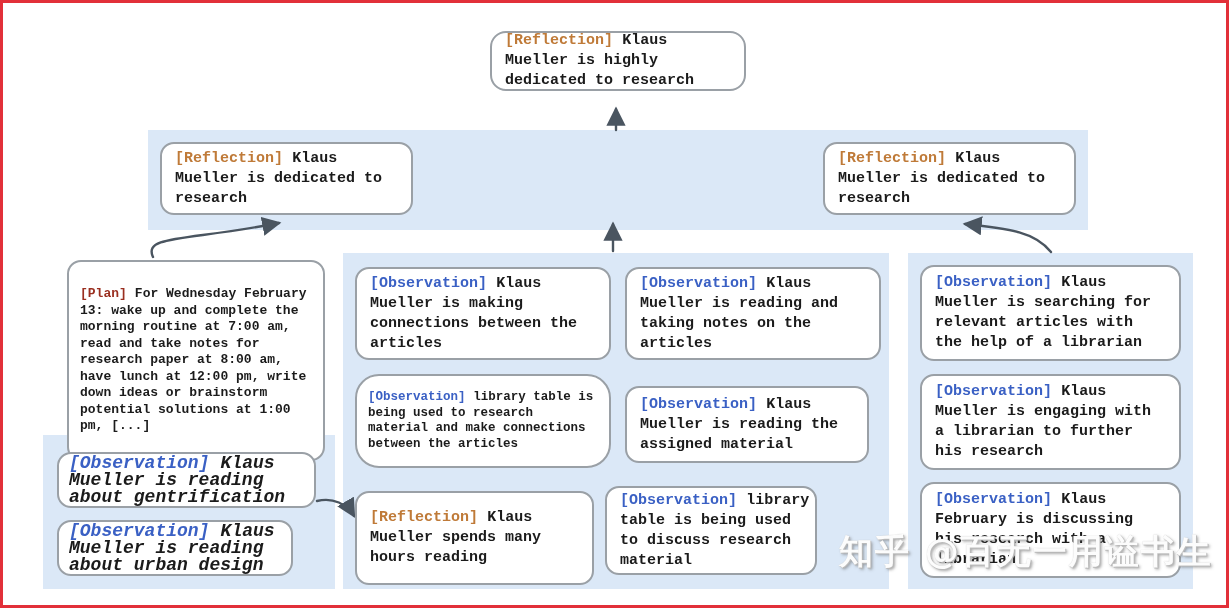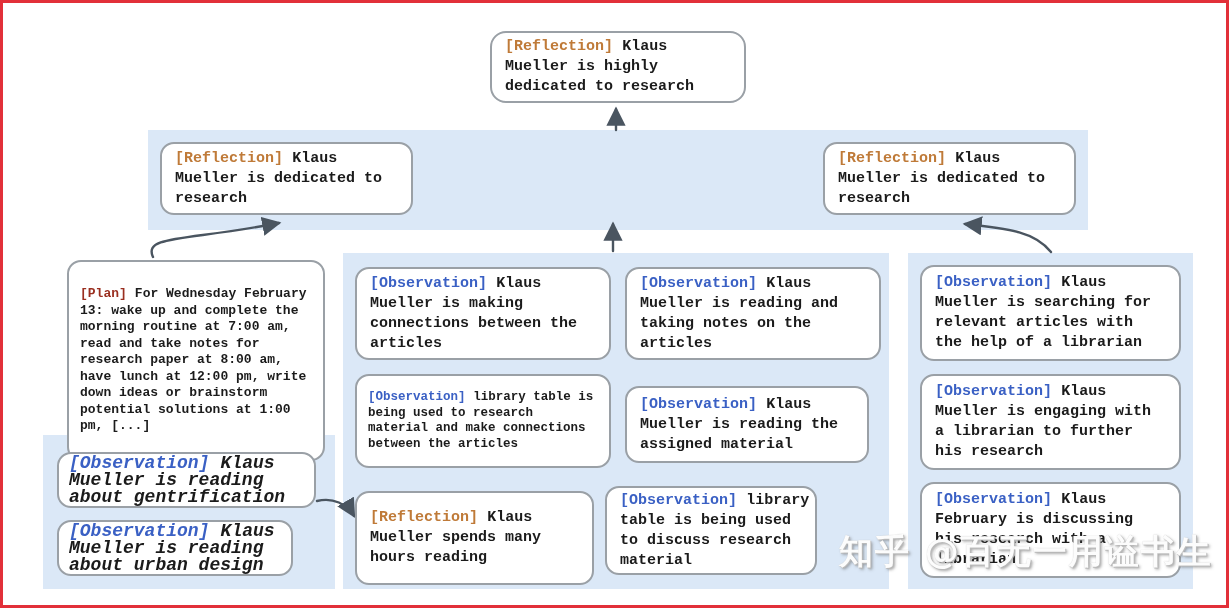--- a/index.html
+++ b/index.html
@@ -56,21 +56,21 @@
     </defs>
     <g fill="none" stroke="#4a5560" stroke-width="2.4" stroke-linecap="round">
       <path d="M613,127 L613,106" marker-end="url(#ah)"></path>
       <path d="M150,254 C140,232 184,238 276,220" marker-end="url(#ah)"></path>
       <path d="M610,248 L610,221" marker-end="url(#ah)"></path>
       <path d="M1048,249 C1032,229 1008,226 962,221" marker-end="url(#ah)"></path>
       <path d="M314,498 C330,494 344,501 351,513" marker-end="url(#ah)"></path>
     </g>
   </svg>
 
-  <div class="box f15" style="left:487px; top:28px; width:256px; height:72px; border-radius:16px;">
+  <div class="box f15" style="left:487px; top:28px; width:256px; height:60px; border-radius:16px;">
     <div class="bt"><span class="tag reflection">[Reflection]</span><span>Klaus Mueller is highly dedicated to research</span></div>
   </div>
 
   <div class="box f15" style="left:157px; top:139px; width:253px; height:73px;">
     <div class="bt"><span class="tag reflection">[Reflection]</span><span>Klaus Mueller is dedicated to research</span></div>
   </div>
   <div class="box f15" style="left:820px; top:139px; width:253px; height:73px;">
     <div class="bt"><span class="tag reflection">[Reflection]</span><span>Klaus Mueller is dedicated to research</span></div>
   </div>
 
@@ -81,21 +81,21 @@
   <div class="box f13t" style="left:54px; top:449px; width:259px; height:56px;">
     <div class="bt" style="padding:4px 10px;"><span class="tag observation">[Observation]</span><span>Klaus Mueller is reading about gentrification</span></div>
   </div>
   <div class="box f13t" style="left:54px; top:517px; width:236px; height:56px;">
     <div class="bt" style="padding:4px 10px;"><span class="tag observation">[Observation]</span><span>Klaus Mueller is reading about urban design</span></div>
   </div>
 
   <div class="box f15" style="left:352px; top:264px; width:256px; height:93px;">
     <div class="bt"><span class="tag observation">[Observation]</span><span>Klaus Mueller is making connections between the articles</span></div>
   </div>
-  <div class="box f12" style="left:352px; top:371px; width:256px; height:94px;">
+  <div class="box f12" style="left:352px; top:371px; width:256px; height:94px;border-radius:24px;">
     <div class="bt" style="padding:5px 11px;"><span class="tag observation">[Observation]</span><span>library table is being used to research material and make connections between the articles</span></div>
   </div>
   <div class="box f15" style="left:352px; top:488px; width:239px; height:94px;">
     <div class="bt"><span class="tag reflection">[Reflection]</span><span>Klaus Mueller spends many hours reading</span></div>
   </div>
 
   <div class="box f15" style="left:622px; top:264px; width:256px; height:93px;">
     <div class="bt"><span class="tag observation">[Observation]</span><span>Klaus Mueller is reading and taking notes on the articles</span></div>
   </div>
   <div class="box f15" style="left:622px; top:383px; width:244px; height:77px;">

